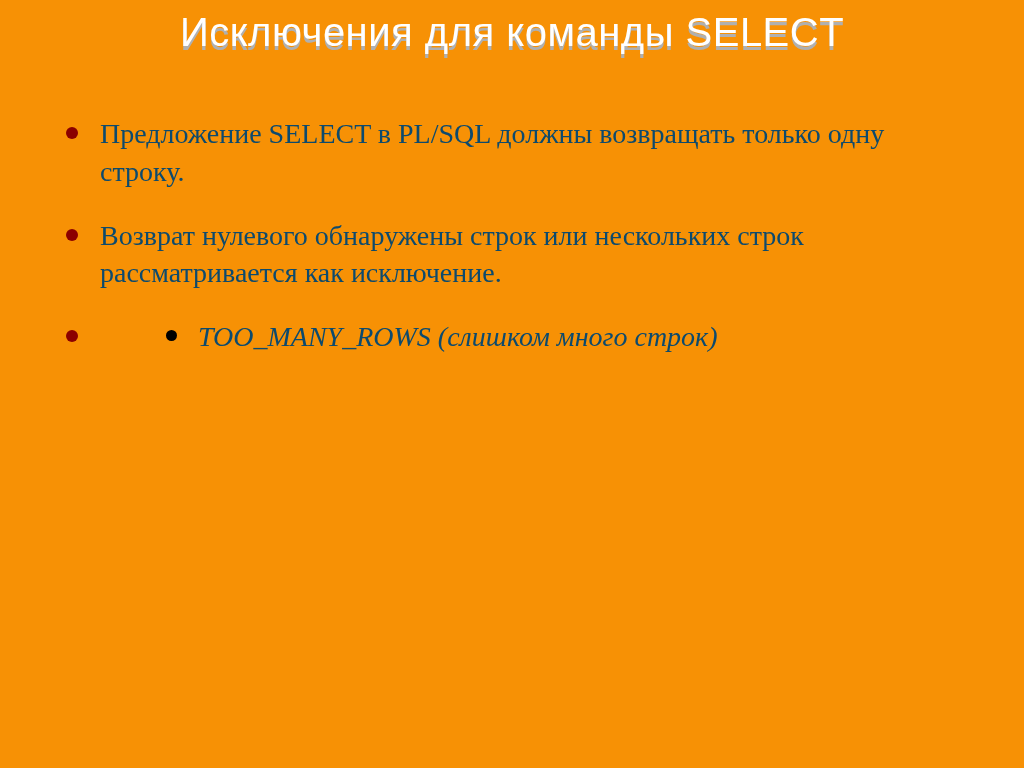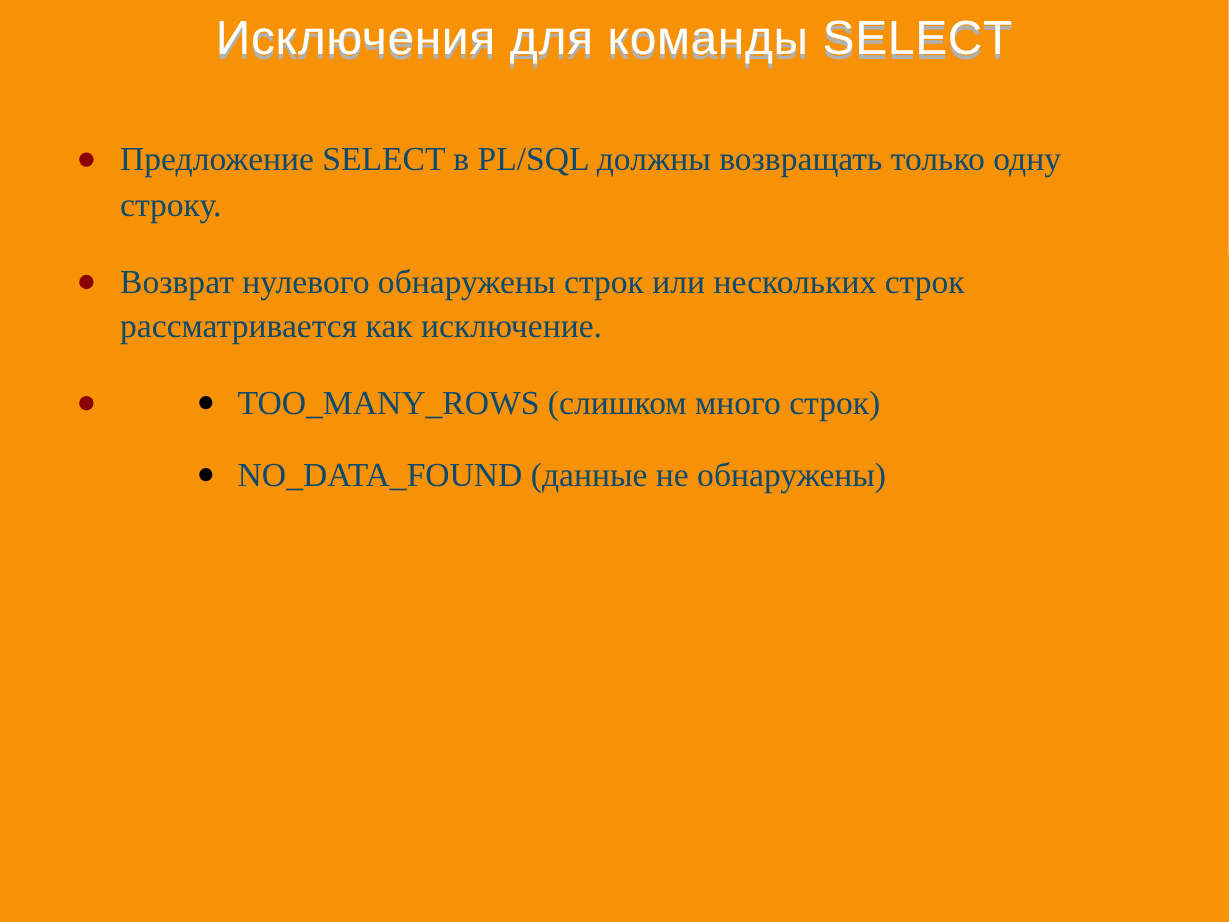--- a/index.html
+++ b/index.html
@@ -69,20 +69,21 @@
     top: 12px;
     width: 12px;
     height: 12px;
     border-radius: 50%;
     background: #8b0000;
   }
   ul.sub {
     list-style: none;
     padding: 0;
     margin: 16px 0 0 60px;
+    font-style: italic;
   }
   ul.sub > li {
     position: relative;
     padding-left: 38px;
     margin-bottom: 22px;
   }
   ul.sub > li::before {
     content: "";
     position: absolute;
     left: 6px;
@@ -109,21 +110,18 @@
         <span>Предложение SELECT в PL/SQL должны возвращать только одну строку.</span>
       </li>
       <li>
         <span>Возврат нулевого обнаружены строк или нескольких строк рассматривается как исключение.</span>
       </li>
       <li>
         <ul class="sub">
           <li>
             <span>TOO_MANY_ROWS (слишком много строк)</span>
           </li>
-          <li>
-            <span>NO_DATA_FOUND (данные не обнаружены)</span>
-          </li>
         </ul>
       </li>
     </ul>
   </div>
 
 </div>
 
 </body></html>

